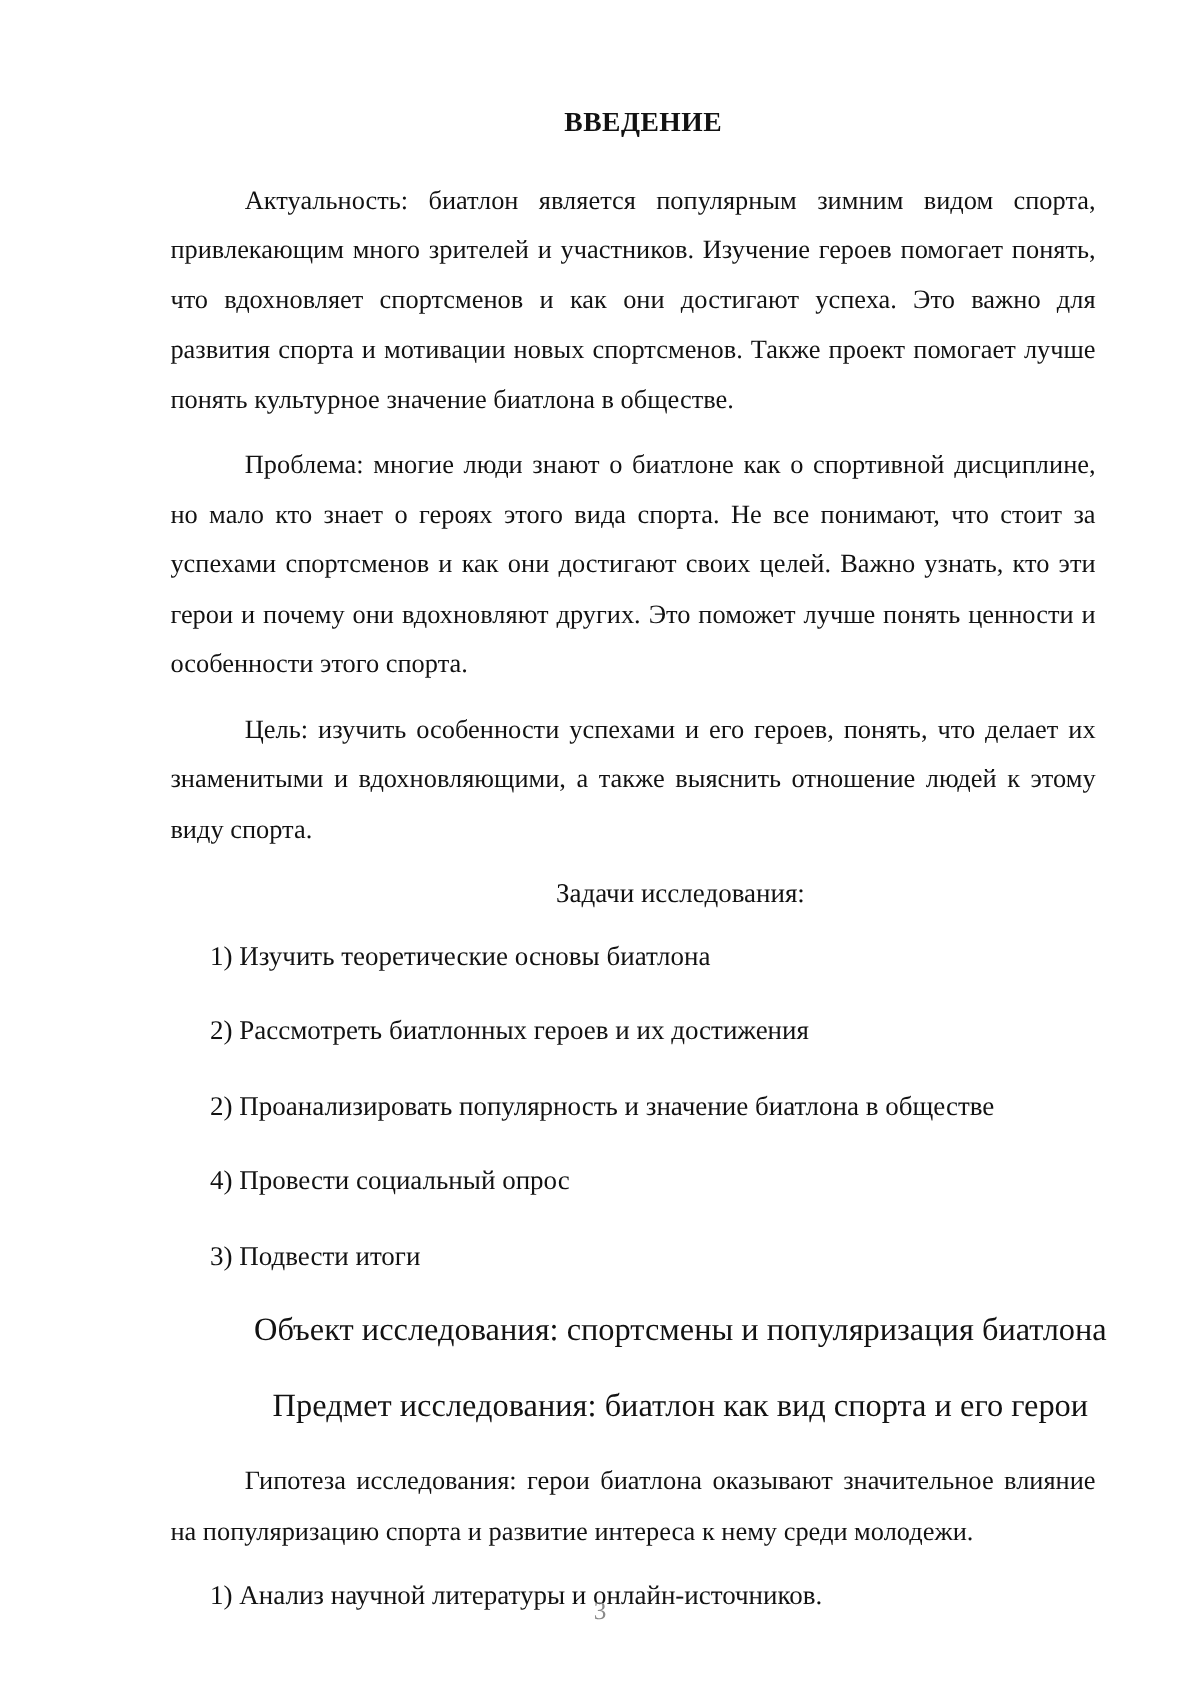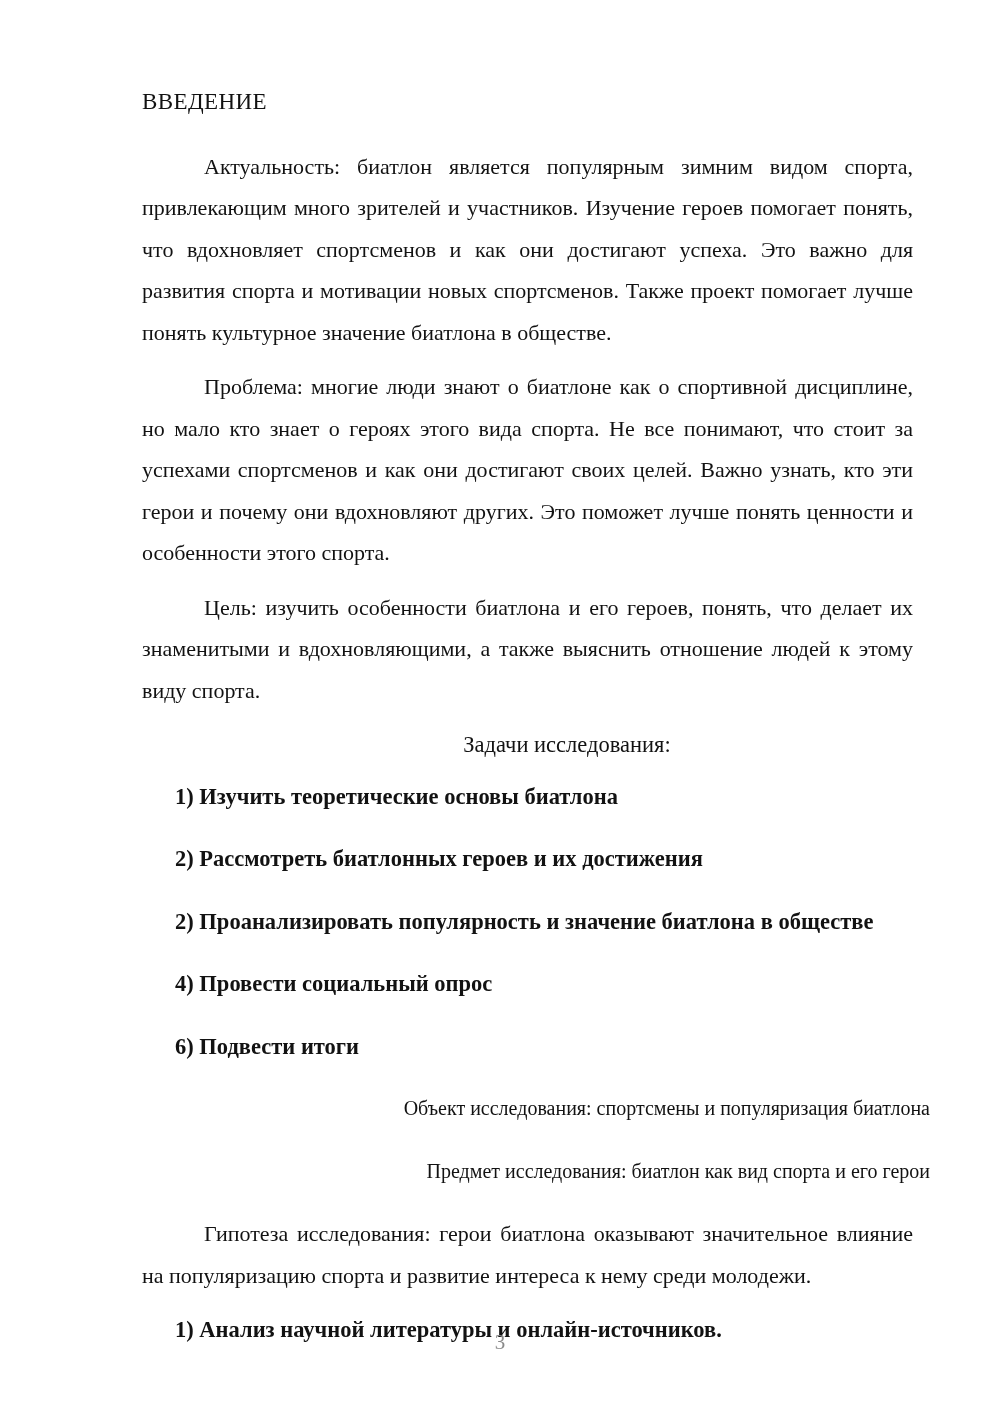--- a/index.html
+++ b/index.html
@@ -19,22 +19,22 @@
     color: #121212;
     box-sizing: border-box;
   }
   .content {
     position: absolute;
     left: 142px;
     top: 88px;
     width: 788px;
   }
   .doc-title {
-    text-align: left;
-    font-weight: normal;
+    text-align: center;
+    font-weight: bold;
     font-size: 23px;
     letter-spacing: 0.4px;
     line-height: 1.2;
     margin: 0 0 30px 0;
   }
   .para {
     font-size: 22px;
     line-height: 41.5px;
     text-align: justify;
     text-justify: inter-word;
@@ -46,34 +46,33 @@
     font-size: 22.5px;
     line-height: 41.5px;
     text-indent: 62px;
     margin: 11px 0 10px 0;
     text-align: center;
   }
   .list {
     list-style: none;
     margin: 0;
     padding: 0;
-    font-weight: bold;
   }
   .list-item {
     font-size: 22.5px;
     line-height: 41.5px;
     text-align: left;
     padding-left: 33px;
     margin: 0 0 21px 0;
     white-space: nowrap;
   }
   .stmt {
-    font-size: 20px;
+    font-size: 27px;
     line-height: 41.5px;
-    text-align: right;
+    text-align: center;
     text-indent: 62px;
     margin: 0 0 21px 0;
   }
   .gap-before {
     margin-top: 4px;
   }
   .page-number {
     position: absolute;
     left: 0;
     right: 0;
@@ -90,30 +89,30 @@
 <div class="page">
 
   <div class="content">
 
     <h1 class="doc-title">ВВЕДЕНИЕ</h1>
 
     <p class="para">Актуальность: биатлон является популярным зимним видом спорта, привлекающим много зрителей и участников. Изучение героев помогает понять, что вдохновляет спортсменов и как они достигают успеха. Это важно для развития спорта и мотивации новых спортсменов. Также проект помогает лучше понять культурное значение биатлона в обществе.</p>
 
     <p class="para">Проблема: многие люди знают о биатлоне как о спортивной дисциплине, но мало кто знает о героях этого вида спорта. Не все понимают, что стоит за успехами спортсменов и как они достигают своих целей. Важно узнать, кто эти герои и почему они вдохновляют других. Это поможет лучше понять ценности и особенности этого спорта.</p>
 
-    <p class="para">Цель: изучить особенности биатлона и его героев, понять, что делает их знаменитыми и вдохновляющими, а также выяснить отношение людей к этому виду спорта.</p>
+    <p class="para">Цель: изучить особенности успехами и его героев, понять, что делает их знаменитыми и вдохновляющими, а также выяснить отношение людей к этому виду спорта.</p>
 
     <p class="subhead">Задачи исследования:</p>
 
     <ol class="list">
       <li class="list-item">1) Изучить теоретические основы биатлона</li>
       <li class="list-item">2) Рассмотреть биатлонных героев и их достижения</li>
       <li class="list-item">2) Проанализировать популярность и значение биатлона в обществе</li>
       <li class="list-item">4) Провести социальный опрос</li>
-      <li class="list-item">6) Подвести итоги</li>
+      <li class="list-item">3) Подвести итоги</li>
     </ol>
 
     <p class="stmt gap-before">Объект исследования: спортсмены и популяризация биатлона</p>
 
     <p class="stmt">Предмет исследования: биатлон как вид спорта и его герои</p>
 
     <p class="para">Гипотеза исследования: герои биатлона оказывают значительное влияние на популяризацию спорта и развитие интереса к нему среди молодежи.</p>
 
 
     <ol class="list">

